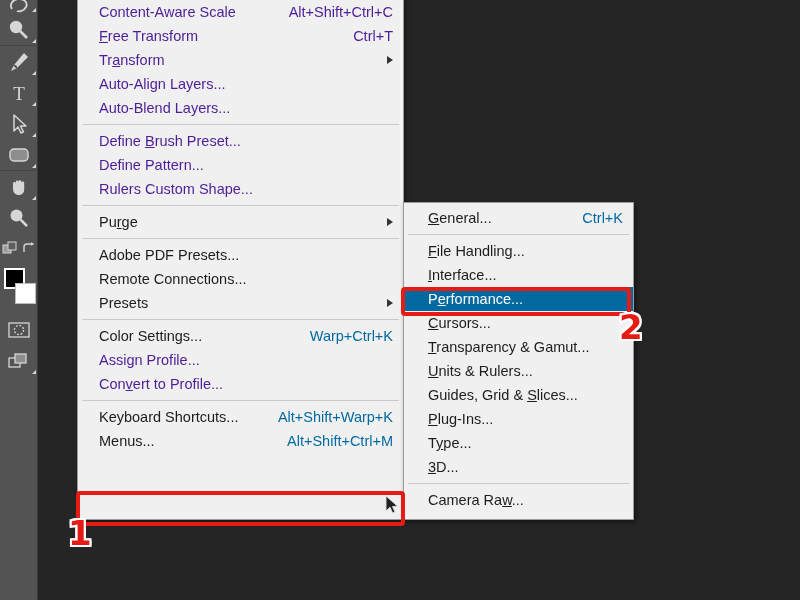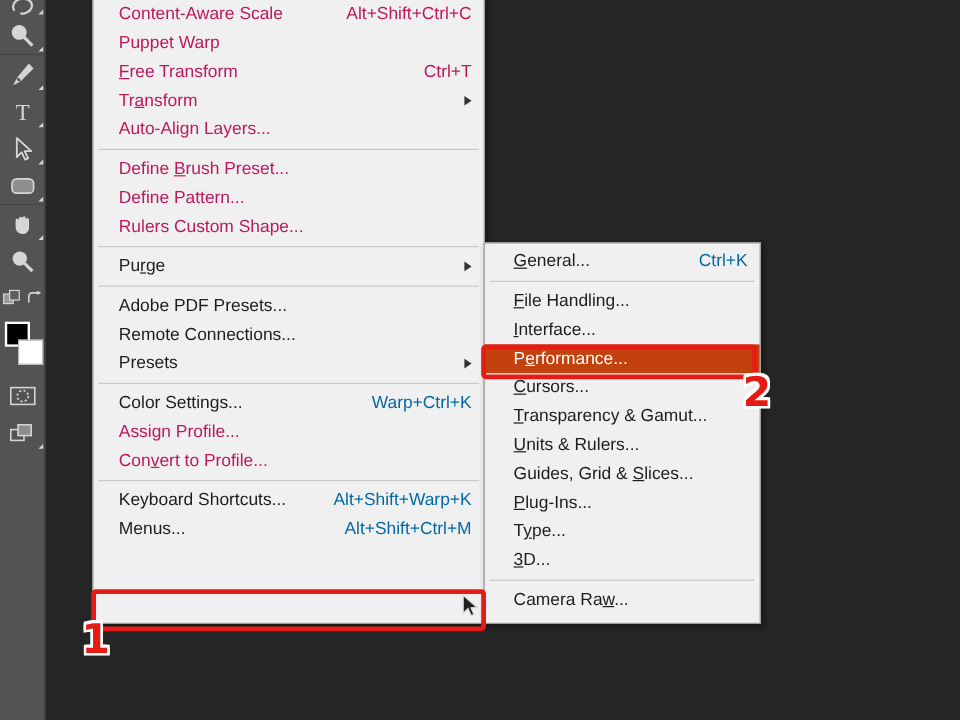--- a/index.html
+++ b/index.html
@@ -79,22 +79,22 @@
     align-items: center;
     padding: 0 10px 0 21px;
     white-space: nowrap;
   }
   .mi .label { flex: 0 0 auto; }
   .mi .accel {
     margin-left: auto;
     padding-left: 26px;
     color: #0369a1;
   }
-  .mi.disabled, .mi.disabled .accel { color: #be185d; }
-  .mi.sel { background: #c2410c; color: #ffffff; }
+  .mi.disabled, .mi.disabled .accel { color: #4c1d95; }
+  .mi.sel { background: #0369a1; color: #ffffff; }
   .mi .arrow {
     margin-left: auto;
     width: 0; height: 0;
     border-top: 4.5px solid transparent;
     border-bottom: 4.5px solid transparent;
     border-left: 6px solid #333;
   }
   .mi.sel .arrow { border-left-color: #ffffff; }
   .msep {
     height: 1px;
@@ -252,32 +252,32 @@
       <span class="tri"></span>
     </div>
   </div>
 
   <div id="edit-menu" class="menu">
       <div class="mi disabled">
         <span class="label">Content-Aware Scale</span>
         <span class="accel">Alt+Shift+Ctrl+C</span>
       </div>
       <div class="mi disabled">
-        <span class="label">Puppet Warp</span>
-      </div>
-      <div class="mi disabled">
         <span class="label"><span class="u">F</span>ree Transform</span>
         <span class="accel">Ctrl+T</span>
       </div>
       <div class="mi disabled">
         <span class="label">Tr<span class="u">a</span>nsform</span>
         <span class="arrow"></span>
       </div>
       <div class="mi disabled">
         <span class="label">Auto-Align Layers...</span>
+      </div>
+      <div class="mi disabled">
+        <span class="label">Auto-Blend Layers...</span>
       </div>
       <div class="msep"></div>
       <div class="mi disabled">
         <span class="label">Define <span class="u">B</span>rush Preset...</span>
       </div>
       <div class="mi disabled">
         <span class="label">Define Pattern...</span>
       </div>
       <div class="mi disabled">
         <span class="label">Rulers Custom Shape...</span>

